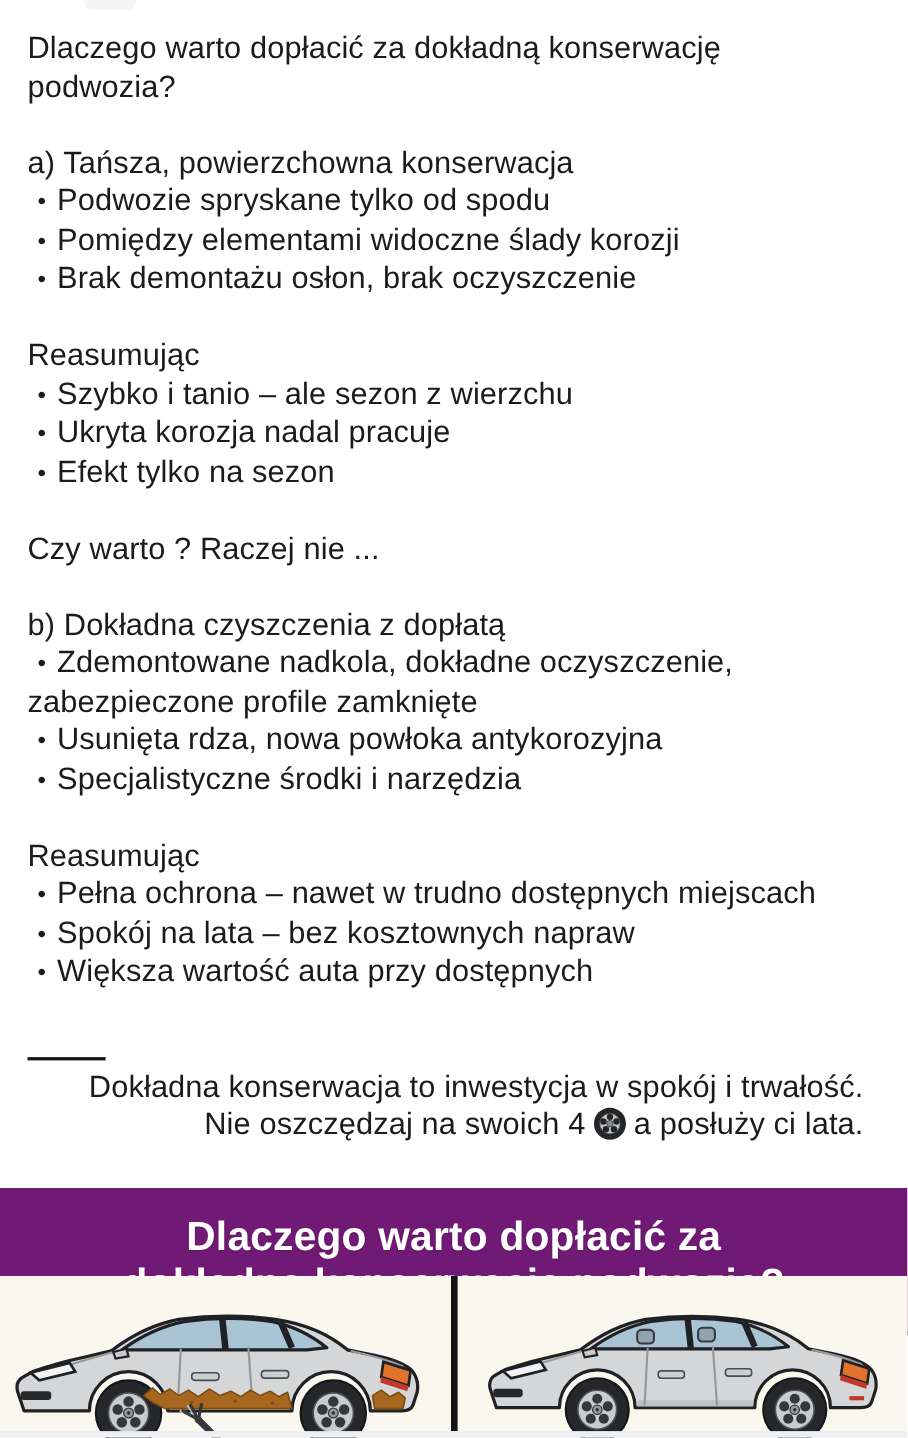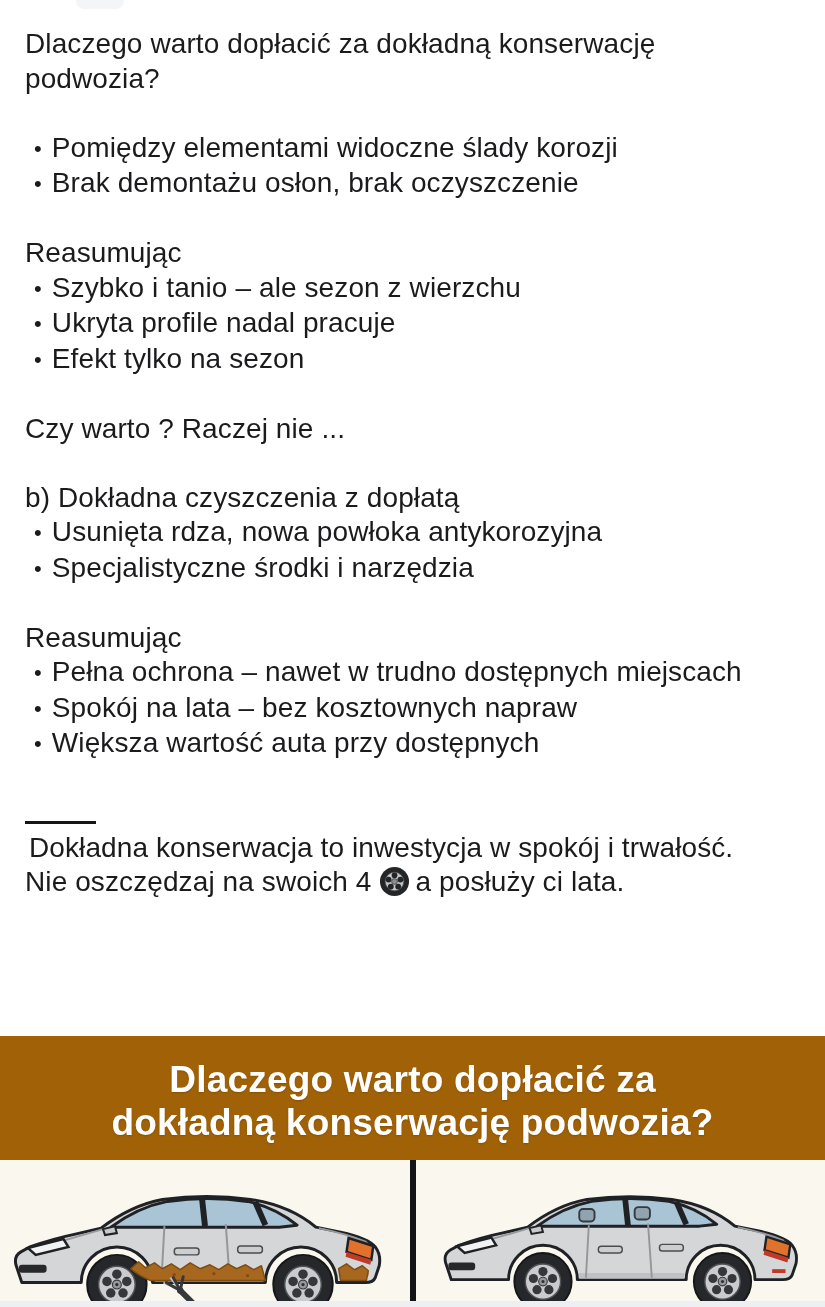--- a/index.html
+++ b/index.html
@@ -25,30 +25,30 @@
   .heading{}
   .bullet{padding-left:0;}
   .bullet .dot{
     display:inline-block; margin-left:9px; margin-right:10px;
     font-size:22px; vertical-align:1px; color:#1b1b1d;
   }
   .separator-slot{margin-top:34.5px; height:34.5px; position:relative;}
   .separator-bar{
     position:absolute; left:0; bottom:7px; width:71px; height:3px; background:#161618;
   }
-  .footer{max-width:760px;}
+  .footer{max-width:760px;text-align:right;}
   .footer .line1{padding-left:4px;}
   .wheel-inline{
     display:inline-block; width:31px; height:31px; vertical-align:-6px;
     margin:0 6px 0 7px;
   }
   
   .banner{
-    position:absolute; top:1036px; left:0; width:825px; height:134px;
-    background:#a16207; box-sizing:border-box;
+    position:absolute; top:1080px; left:0; width:825px; height:134px;
+    background:#701a75; box-sizing:border-box;
     border-bottom:4px solid #1e4260;
     display:flex; flex-direction:column; justify-content:center; align-items:center;
     gap:0;
   }
   .banner .bline{
     color:#ffffff; font-weight:bold; font-size:37px; line-height:43px;
     text-align:center; letter-spacing:0.2px;
     text-shadow:0 1px 2px rgba(0,0,0,0.18);
   }
   
@@ -74,34 +74,37 @@
 <body>
 
 <div class="screen">
 
   <div class="top-artifact"></div>
 
   <div class="article">
     <div class="title">Dlaczego warto dopłacić za dokładną konserwację podwozia?</div>
     <div id="sections">
         <div class="section">
+          <div class="heading">a) Tańsza, powierzchowna konserwacja</div>
+          <div class="bullet"><span class="dot">•</span><span>Podwozie spryskane tylko od spodu</span></div>
           <div class="bullet"><span class="dot">•</span><span>Pomiędzy elementami widoczne ślady korozji</span></div>
           <div class="bullet"><span class="dot">•</span><span>Brak demontażu osłon, brak oczyszczenie</span></div>
         </div>
         <div class="section">
           <div class="heading">Reasumując</div>
           <div class="bullet"><span class="dot">•</span><span>Szybko i tanio – ale sezon z wierzchu</span></div>
-          <div class="bullet"><span class="dot">•</span><span>Ukryta profile nadal pracuje</span></div>
+          <div class="bullet"><span class="dot">•</span><span>Ukryta korozja nadal pracuje</span></div>
           <div class="bullet"><span class="dot">•</span><span>Efekt tylko na sezon</span></div>
         </div>
         <div class="section">
           <div class="heading">Czy warto ? Raczej nie ...</div>
         </div>
         <div class="section">
           <div class="heading">b) Dokładna czyszczenia z dopłatą</div>
+          <div class="bullet"><span class="dot">•</span><span>Zdemontowane nadkola, dokładne oczyszczenie, zabezpieczone profile zamknięte</span></div>
           <div class="bullet"><span class="dot">•</span><span>Usunięta rdza, nowa powłoka antykorozyjna</span></div>
           <div class="bullet"><span class="dot">•</span><span>Specjalistyczne środki i narzędzia</span></div>
         </div>
         <div class="section">
           <div class="heading">Reasumując</div>
           <div class="bullet"><span class="dot">•</span><span>Pełna ochrona – nawet w trudno dostępnych miejscach</span></div>
           <div class="bullet"><span class="dot">•</span><span>Spokój na lata – bez kosztownych napraw</span></div>
           <div class="bullet"><span class="dot">•</span><span>Większa wartość auta przy dostępnych</span></div>
         </div>
       </div>

